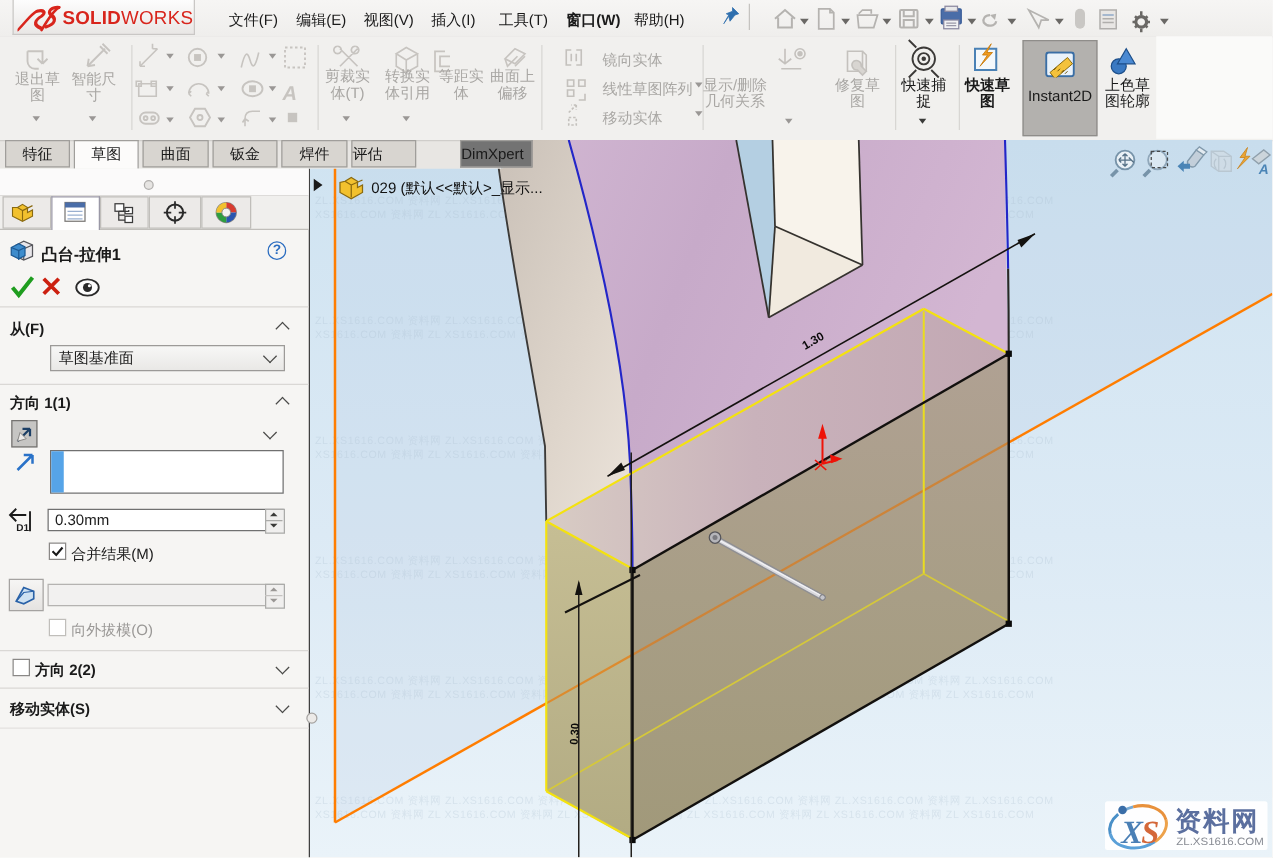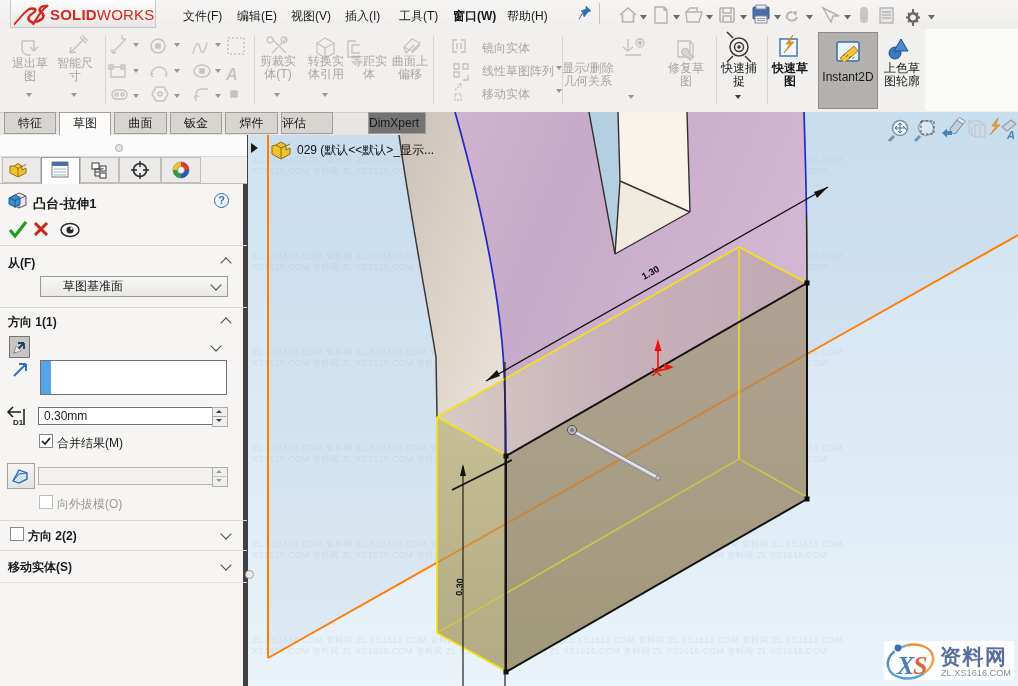--- a/index.html
+++ b/index.html
@@ -375,21 +375,21 @@
 <div class="abs" style="left:0;top:0;width:401px;height:1px;background:#cfcdca;"></div>
 </div>
 <div class="abs t12" style="left:4px;top:112px;width:52px;height:22px;background:#d8d5d0;border:1px solid #a09e9b;box-sizing:border-box;text-align:center;line-height:21px;">特征</div>
 <div class="abs t12" style="left:59px;top:112px;width:52px;height:23px;background:#fcfbfa;border:1px solid #a09e9b;border-bottom:none;box-sizing:border-box;text-align:center;line-height:21px;">草图</div>
 <div class="abs t12" style="left:114px;top:112px;width:53px;height:22px;background:#d8d5d0;border:1px solid #a09e9b;box-sizing:border-box;text-align:center;line-height:21px;">曲面</div>
 <div class="abs t12" style="left:170px;top:112px;width:52px;height:22px;background:#d8d5d0;border:1px solid #a09e9b;box-sizing:border-box;text-align:center;line-height:21px;">钣金</div>
 <div class="abs t12" style="left:225px;top:112px;width:53px;height:22px;background:#d8d5d0;border:1px solid #a09e9b;box-sizing:border-box;text-align:center;line-height:21px;">焊件</div>
 <div class="abs t12" style="left:281px;top:112px;width:52px;height:22px;background:#d8d5d0;border:1px solid #a09e9b;box-sizing:border-box;line-height:21px;">评估</div>
 <div class="abs t12" style="left:336px;top:112px;width:58px;height:22px;background:#737373;border:1px solid #a09e9b;box-sizing:border-box;text-align:left;line-height:21px;margin-left:32px;">DimXpert</div>
 
-<div class="abs" style="left:0;top:135px;width:248px;height:551px;background:#f6f5f3;border-right:5px solid #404040;box-sizing:border-box;">
+<div class="abs" style="left:0;top:135px;width:248px;height:551px;background:#f6f5f3;border-right:1px solid #404040;box-sizing:border-box;">
 <div class="abs" style="left:0;top:0;width:247px;height:21px;background:#fbfafa;border-bottom:1px solid #dddbd9;"></div>
 <div class="abs" style="left:115px;top:9px;width:6px;height:6px;border-radius:50%;background:#e6e4e2;border:1px solid #b0aeac;"></div>
 <div class="abs" style="left:0;top:22px;width:247px;height:26px;border-bottom:1px solid #c0beba;background:#f0efed;"></div>
 <div class="abs" style="left:2px;top:22px;width:39px;height:26px;background:#eceae8;border:1px solid #c0beba;box-sizing:border-box;"></div>
 <div class="abs" style="left:41px;top:22px;width:39px;height:27px;background:#ffffff;border:1px solid #9a98a6;border-bottom:none;box-sizing:border-box;"></div>
 <div class="abs" style="left:80px;top:22px;width:39px;height:26px;background:#eceae8;border:1px solid #c0beba;box-sizing:border-box;"></div>
 <div class="abs" style="left:119px;top:22px;width:42px;height:26px;background:#eceae8;border:1px solid #c0beba;box-sizing:border-box;"></div>
 <div class="abs" style="left:161px;top:22px;width:40px;height:26px;background:#eceae8;border:1px solid #c0beba;box-sizing:border-box;"></div>
 <svg class="abs" style="left:0;top:22px;" width="247" height="26" viewBox="0 0 247 26">
 <g transform="translate(12,4)">
@@ -433,21 +433,21 @@
 <svg class="abs" style="left:8px;top:84px;" width="80" height="22" viewBox="0 0 80 22">
 <path d="M2 11 l5 6 L18 3" fill="none" stroke="#1f9d1f" stroke-width="3.2"></path>
 <path d="M27 4 l12 12 m0 -12 l-12 12" stroke="#cc2010" stroke-width="3"></path>
 <ellipse cx="62" cy="11" rx="9" ry="6.5" fill="#fdfdfd" stroke="#2a2a2a" stroke-width="1.5"></ellipse>
 <circle cx="62" cy="11" r="3.6" fill="#2a2a2a"></circle>
         <circle cx="63.5" cy="9.5" r="1.2" fill="#fff"></circle>
 </svg>
 <div class="abs" style="left:0;top:110px;width:247px;height:1px;background:#dad8d5;"></div>
 <div class="abs hdr" style="left:8px;top:120px;">从(F)</div>
 <div class="chev chup" style="left:222px;top:124px;"></div>
-<div class="abs" style="left:40px;top:141px;width:188px;height:21px;background:linear-gradient(#f7f7f6,#e9e8e6);border:1px solid #9c9a98;box-sizing:border-box;font-size:12px;line-height:19px;padding-left:22px;color:#1a1a1a;">草图基准面</div>
+<div class="abs" style="left:40px;top:141px;width:188px;height:21px;background:linear-gradient(#f7f7f6,#e9e8e6);border:1px solid #9c9a98;box-sizing:border-box;font-size:12px;line-height:19px;padding-left:6px;color:#1a1a1a;">草图基准面</div>
 <div class="chev chdn" style="left:212px;top:146px;"></div>
 <div class="abs" style="left:0;top:172px;width:247px;height:1px;background:#dad8d5;"></div>
 <div class="abs hdr" style="left:8px;top:179px;">方向 1(1)</div>
 <div class="chev chup" style="left:222px;top:184px;"></div>
 <div class="abs" style="left:9px;top:201px;width:21px;height:22px;background:#c6c5c3;border:1px solid #757371;box-sizing:border-box;"></div>
 <svg class="abs" style="left:11px;top:203px;" width="18" height="18" viewBox="0 0 18 18">
         <path d="M3 15 L13 5 M13 5 h-6 M13 5 v6" stroke="#1c3f66" stroke-width="1.8" fill="none"></path>
         <path d="M3 15 l7 -2 l-5 -5z" fill="#eceae8" stroke="#8a8886" stroke-width=".8"></path>
       </svg>
 <div class="chev chdn" style="left:212px;top:207px;"></div>

